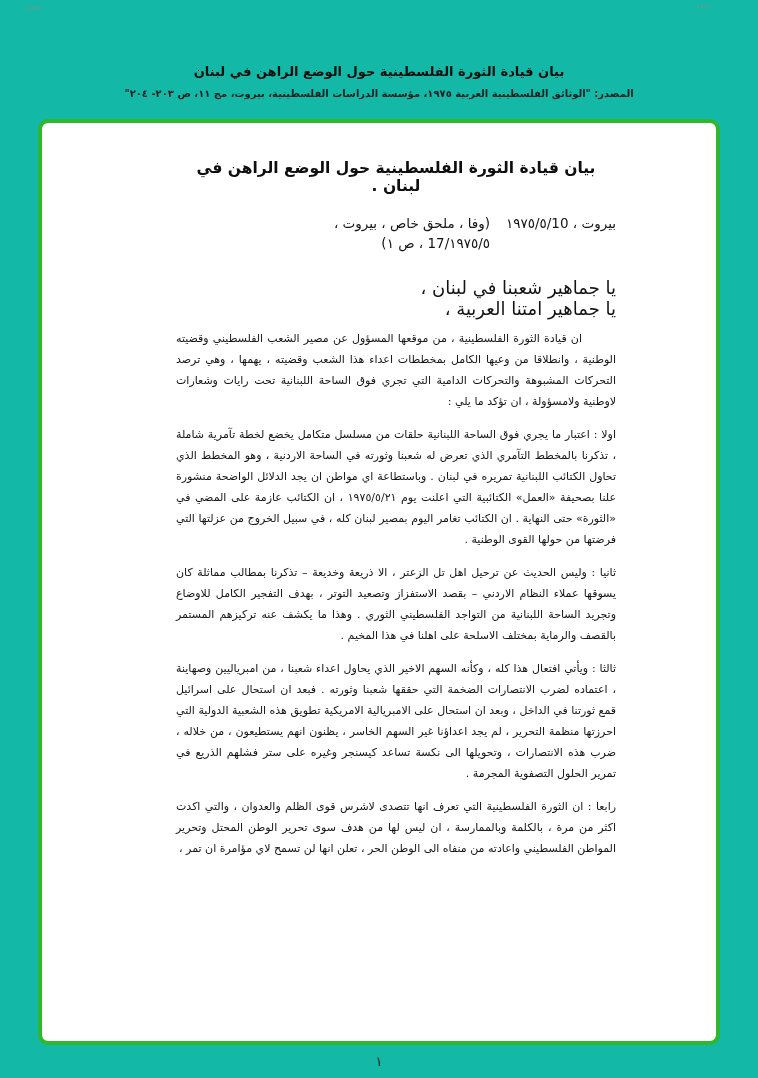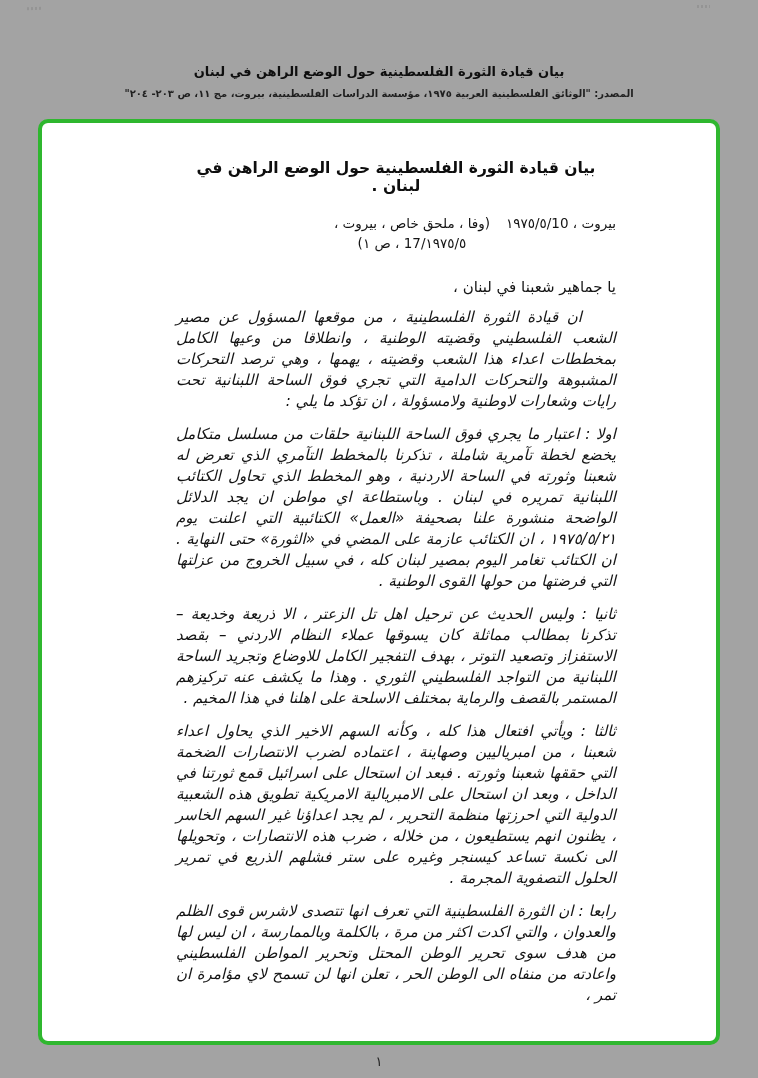--- a/index.html
+++ b/index.html
@@ -1,41 +1,41 @@
 <!DOCTYPE html>
 <html lang="ar"><head>
 <meta charset="utf-8">
 <style>
   * { margin:0; padding:0; box-sizing:border-box; }
   html, body { width:758px; height:1078px; overflow:hidden; }
   body { background:#ffffff; font-family:"DejaVu Sans", sans-serif; color:#1b1b1b; position:relative; }
-  .page { position:absolute; inset:0; background:#a3a3a3; }
+  .page { position:absolute; inset:0; background:#14b8a6; }
 
   
   .artifact { position:absolute; opacity:.6; }
   .artifact-tl { left:27px; top:7px;  width:16px; height:3px; background:repeating-linear-gradient(90deg,#8a8a8a 0 2px, transparent 2px 4px); transform:rotate(-2deg); }
   .artifact-tr { left:697px; top:5px; width:13px; height:3px; background:repeating-linear-gradient(90deg,#8a8a8a 0 2px, transparent 2px 4px); }
 
   .page-header { position:absolute; top:64px; left:0; width:100%; text-align:center; direction:rtl; }
   .header-title { font-size:13px; font-weight:700; color:#0f0f0f; }
   .source-line { margin-top:9px; font-size:10px; font-weight:700; color:#1f1f1f; letter-spacing:0; }
 
   .doc-frame { position:absolute; left:38px; top:119px; width:682px; height:926px;
                border:4px solid #6d28d9; border-radius:10px; background:#ffffff; }
   .doc-content { direction:rtl; width:440px; margin:36px 100px 0 auto; }
 
   .doc-title { font-size:15.5px; font-weight:700; text-align:center; margin-bottom:18px; color:#0e0e0e; }
 
   .dateline { display:flex; direction:rtl; justify-content:flex-start; align-items:flex-start;
               gap:16px; font-size:13.5px; margin-bottom:24px; color:#141414; }
   .dateline-place { line-height:20px; white-space:nowrap; }
-  .dateline-citation { text-align:center; line-height:20px; }
+  .dateline-citation { text-align:right; line-height:20px; }
 
-  .salutation { font-size:15px; line-height:21px; color:#141414; }
-  .par { font-size:15px; line-height:21px; text-align:justify; color:#141414; margin-top:12px;font-style:italic; }
+  .salutation { font-size:18px; line-height:21px; color:#141414; }
+  .par { font-size:11px; line-height:21px; text-align:justify; color:#141414; margin-top:12px; }
   .par-intro { text-indent:34px; margin-top:9px; }
 
   .page-footer { position:absolute; bottom:8px; left:0; width:100%; text-align:center; }
   .page-number { font-size:13px; color:#222222; }
 </style>
 </head>
 <body>
 
 <div class="page">
 
@@ -54,20 +54,21 @@
 
       <div class="dateline">
         <div class="dateline-place">بيروت ، ١٩٧٥/٥/10</div>
         <div class="dateline-citation">
           <div>(وفا ، ملحق خاص ، بيروت ،</div>
           <div>١٩٧٥/٥/17 ، ص ١)</div>
         </div>
       </div>
 
       <p class="salutation">يا جماهير شعبنا في لبنان ،</p>
+      <p class="salutation">يا جماهير امتنا العربية ،</p>
 
       <p class="par par-intro">ان قيادة الثورة الفلسطينية ، من موقعها المسؤول عن مصير الشعب الفلسطيني وقضيته الوطنية ، وانطلاقا من وعيها الكامل بمخططات اعداء هذا الشعب وقضيته ، يهمها ، وهي ترصد التحركات المشبوهة والتحركات الدامية التي تجري فوق الساحة اللبنانية تحت رايات وشعارات لاوطنية ولامسؤولة ، ان تؤكد ما يلي :</p>
       <p class="par">اولا : اعتبار ما يجري فوق الساحة اللبنانية حلقات من مسلسل متكامل يخضع لخطة تآمرية شاملة ، تذكرنا بالمخطط التآمري الذي تعرض له شعبنا وثورته في الساحة الاردنية ، وهو المخطط الذي تحاول الكتائب اللبنانية تمريره في لبنان . وباستطاعة اي مواطن ان يجد الدلائل الواضحة منشورة علنا بصحيفة «العمل» الكتائبية التي اعلنت يوم ١٩٧٥/٥/٢١ ، ان الكتائب عازمة على المضي في «الثورة» حتى النهاية . ان الكتائب تغامر اليوم بمصير لبنان كله ، في سبيل الخروج من عزلتها التي فرضتها من حولها القوى الوطنية .</p>
       <p class="par">ثانيا : وليس الحديث عن ترحيل اهل تل الزعتر ، الا ذريعة وخديعة – تذكرنا بمطالب مماثلة كان يسوقها عملاء النظام الاردني – بقصد الاستفزاز وتصعيد التوتر ، بهدف التفجير الكامل للاوضاع وتجريد الساحة اللبنانية من التواجد الفلسطيني الثوري . وهذا ما يكشف عنه تركيزهم المستمر بالقصف والرماية بمختلف الاسلحة على اهلنا في هذا المخيم .</p>
       <p class="par">ثالثا : ويأتي افتعال هذا كله ، وكأنه السهم الاخير الذي يحاول اعداء شعبنا ، من امبرياليين وصهاينة ، اعتماده لضرب الانتصارات الضخمة التي حققها شعبنا وثورته . فبعد ان استحال على اسرائيل قمع ثورتنا في الداخل ، وبعد ان استحال على الامبريالية الامريكية تطويق هذه الشعبية الدولية التي احرزتها منظمة التحرير ، لم يجد اعداؤنا غير السهم الخاسر ، يظنون انهم يستطيعون ، من خلاله ، ضرب هذه الانتصارات ، وتحويلها الى نكسة تساعد كيسنجر وغيره على ستر فشلهم الذريع في تمرير الحلول التصفوية المجرمة .</p>
       <p class="par">رابعا : ان الثورة الفلسطينية التي تعرف انها تتصدى لاشرس قوى الظلم والعدوان ، والتي اكدت اكثر من مرة ، بالكلمة وبالممارسة ، ان ليس لها من هدف سوى تحرير الوطن المحتل وتحرير المواطن الفلسطيني واعادته من منفاه الى الوطن الحر ، تعلن انها لن تسمح لاي مؤامرة ان تمر ،</p>
 
     </div>
   </div>
 

